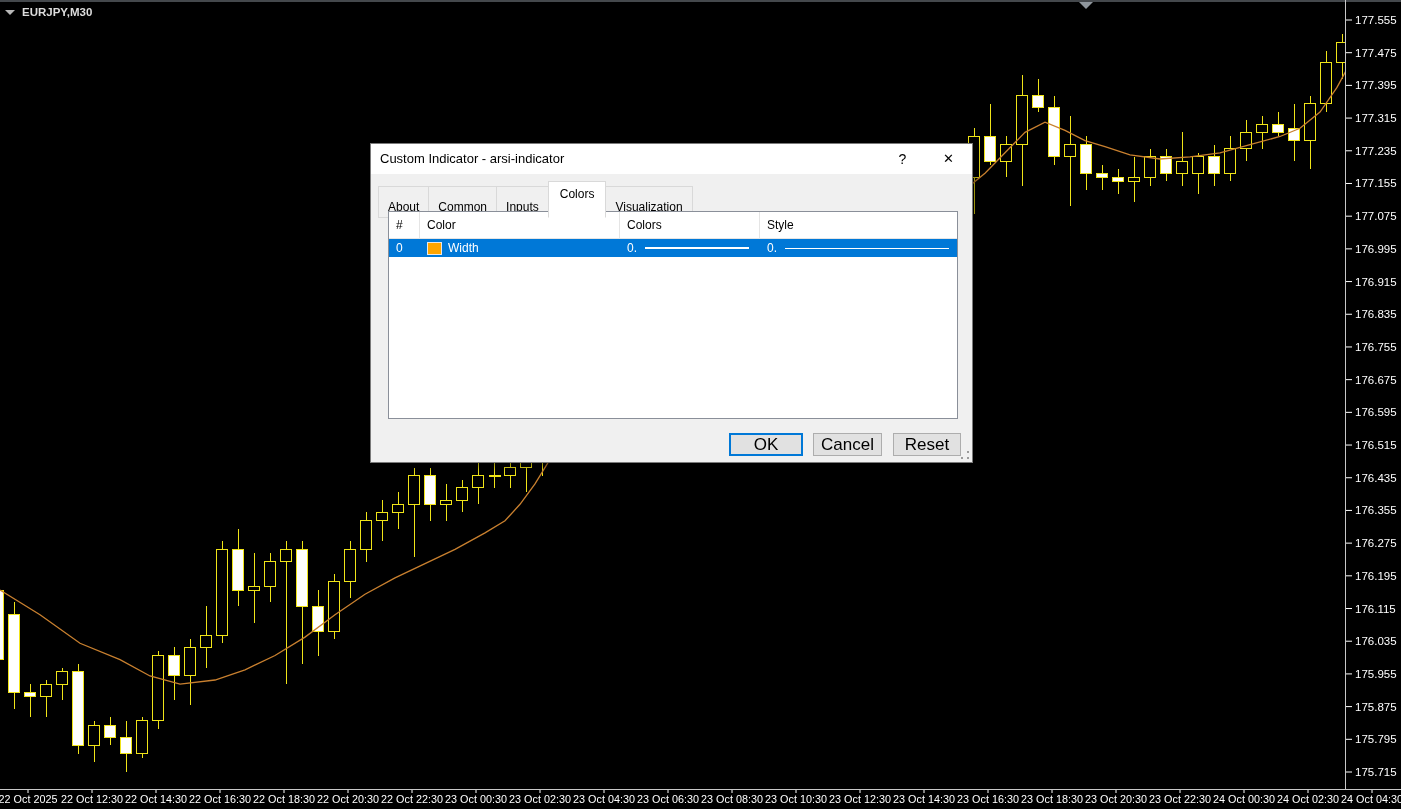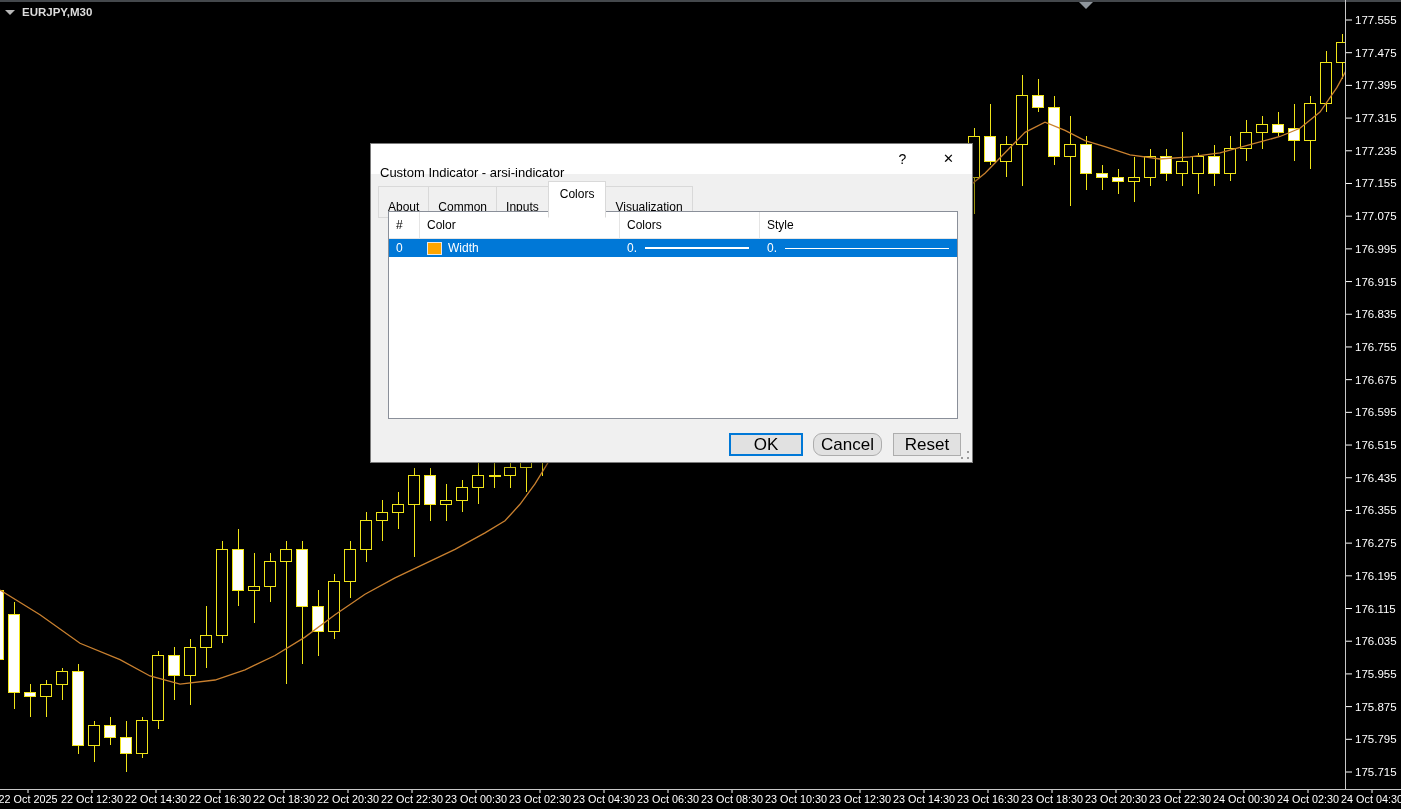--- a/index.html
+++ b/index.html
@@ -4,21 +4,21 @@
 <style>
   html,body{margin:0;padding:0;background:#222;}
   #stage{position:relative;width:1401px;height:809px;background:#fdba74;overflow:hidden;
          font-family:"Liberation Sans",sans-serif;}
   #chart-svg{position:absolute;left:0;top:0;z-index:1;}
   
   .dialog{position:absolute;left:370px;top:143px;width:601px;height:318px;z-index:10;
           background:#f0f0f0;border:1px solid #7a7a7a;box-shadow:3px 3px 8px rgba(0,0,0,.55);
           font-size:12px;color:#000;}
   .titlebar{position:absolute;left:0;top:0;width:100%;height:30px;background:#fff;}
-  .title{position:absolute;left:9px;top:14px;line-height:30px;font-size:13px;white-space:nowrap;text-align:center;}
+  .title{position:absolute;left:9px;top:0;line-height:30px;font-size:13px;white-space:nowrap;text-align:center;}
   .cap-btn{position:absolute;top:0;height:30px;text-align:center;line-height:30px;font-size:14px;cursor:default;}
   .help-btn{right:47px;width:45px;}
   .close-btn{right:0;width:47px;font-size:13px;}
   .tabs{position:absolute;left:7px;top:37px;height:24px;white-space:nowrap;}
   .tab{display:inline-block;vertical-align:bottom;border:1px solid #d9d9d9;background:#f0f0f0;
        padding:13px 9px 3px 9px;margin-right:-1px;position:relative;font-size:12px;}
   .tab.active{background:#fff;padding:5px 11px 16px 11px;top:0px;z-index:3;border-bottom:1px solid #fff;text-align:center;}
   .listbox{position:absolute;left:17px;top:67px;width:568px;height:206px;background:#fff;
            border:1px solid #8a8f99;}
   .lb-header{display:flex;height:26px;align-items:stretch;border-bottom:1px solid #e5e5e5;}
@@ -30,21 +30,21 @@
   .lb-row{display:flex;height:18px;align-items:stretch;background:#0078d7;color:#fff;}
   .lb-row .cell{display:flex;align-items:center;padding-left:7px;box-sizing:border-box;border-right:none;}
   .swatch{width:13px;height:11px;border:1px solid #e8e8e8;margin-right:6px;flex:0 0 auto;}
   .preview-line{height:2px;background:#fff;margin-left:8px;}
   .wline{width:104px;}
   .sline{height:1px;flex:1;margin-right:8px;}
   .btn{position:absolute;top:289px;height:23px;background:#e1e1e1;border:1px solid #adadad;
        font-size:17px;font-family:"Liberation Sans",sans-serif;text-align:center;line-height:21px;
        box-sizing:border-box;padding:0;}
   .btn.ok{left:358px;width:74px;border:2px solid #0078d7;line-height:19px;}
-  .btn.cancel{left:442px;width:69px;border-radius:9px;}
+  .btn.cancel{left:442px;width:69px;}
   .btn.reset{left:522px;width:68px;}
   .grip{position:absolute;right:2px;bottom:2px;width:10px;height:10px;
         background:
          radial-gradient(circle at 8px 2px,#9b9b9b 1px,transparent 1.3px),
          radial-gradient(circle at 8px 8px,#9b9b9b 1px,transparent 1.3px),
          radial-gradient(circle at 2px 8px,#9b9b9b 1px,transparent 1.3px);}
 </style>
 </head>
 <body>
 

